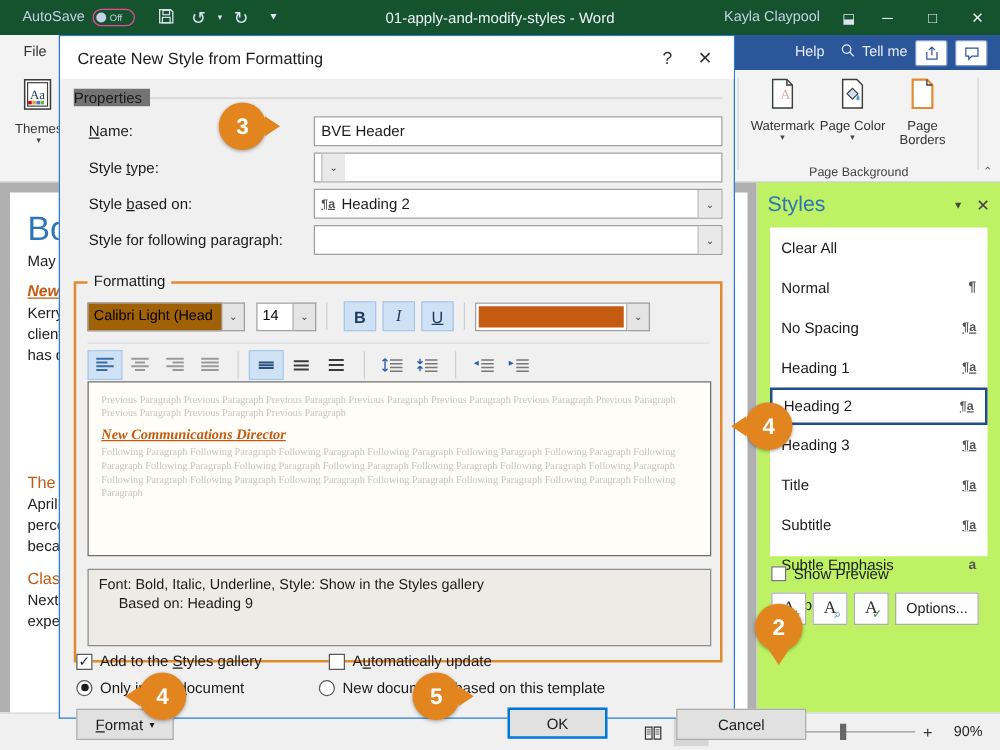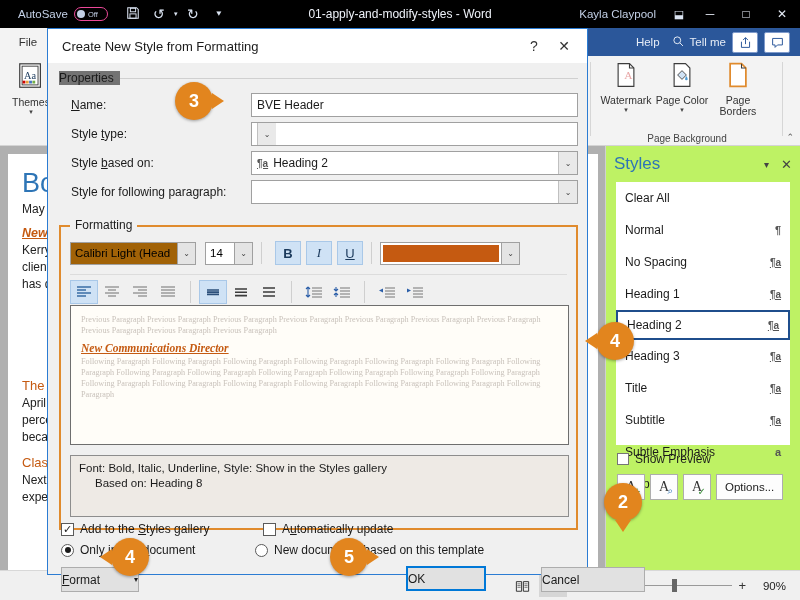--- a/index.html
+++ b/index.html
@@ -7,21 +7,21 @@
     width: 800px; height: 600px;
     font-family: "Liberation Sans", sans-serif;
     overflow: hidden;
     background: #fff;
   }
   #app { position: relative; width: 800px; height: 600px; }
 
   
   .titlebar {
     position: absolute; left:0; top:0; width:800px; height:28px;
-    background:#000000; color:#fff;
+    background:#14532d; color:#fff;
     display:flex; align-items:center; font-size:11.5px;
   }
   .tb-autosave { margin-left:18px; color:#c3d0e6; font-size:11.5px; }
   .tb-toggle {
     margin-left:6px; width:34px; height:14px; border-radius:7px;
     border:1px solid #ec4899; display:inline-flex; align-items:center;
     font-size:7.5px; color:#c3d0e6; padding-left:2px;
   }
   .tb-toggle i { width:8px;height:8px;border-radius:50%;background:#c3d0e6;display:block; }
   .tb-toggle span { margin-left:3px; }
@@ -154,21 +154,21 @@
   .desc .ind { padding-left:16px; }
 
   .optrow { position:absolute; display:flex; align-items:center; font-size:12px; color:#1b1b1b; }
   .cbox { width:13px; height:13px; border:1px solid #5a5a5a; background:#fff; margin-right:6px;
           display:flex; align-items:center; justify-content:center; font-size:11px; color:#1b1b1b; }
   .rbox { width:13px; height:13px; border:1px solid #5a5a5a; border-radius:50%; background:#fff;
           margin-right:6px; display:flex; align-items:center; justify-content:center; }
   .rbox i { width:6px; height:6px; border-radius:50%; background:#1b1b1b; display:block; }
 
   .dbtn { height:25px; border:1px solid #adadad; background:#e1e1e1; font-size:12px; color:#1b1b1b;
-          display:flex; align-items:center; justify-content:space-between; }
+          display:flex; align-items:center; justify-content:center; }
   .dbtn.primary { border:2px solid #0078d7; background:#e1e1e1; }
 
   
   .callout { position:absolute; width:38px; height:38px; border-radius:50%; background:#e2851e;
              color:#fff; font-size:18px; font-weight:bold; display:flex; align-items:center;
              justify-content:center; z-index:60;
              box-shadow:0 1px 3px rgba(0,0,0,.35); }
   .callout .tip { position:absolute; width:0; height:0; }
   .tip-r { right:-11px; top:11px; border-top:8px solid transparent; border-bottom:8px solid transparent;
            border-left:12px solid #e2851e; }
@@ -553,21 +553,21 @@
       </div>
 
       <div class="preview">
         <div class="pv-gray" style="padding-top:8px;">Previous Paragraph Previous Paragraph Previous Paragraph Previous Paragraph Previous Paragraph Previous Paragraph Previous Paragraph Previous Paragraph Previous Paragraph Previous Paragraph</div>
         <div class="pv-head">New Communications Director</div>
         <div class="pv-gray">Following Paragraph Following Paragraph Following Paragraph Following Paragraph Following Paragraph Following Paragraph Following Paragraph Following Paragraph Following Paragraph Following Paragraph Following Paragraph Following Paragraph Following Paragraph Following Paragraph Following Paragraph Following Paragraph Following Paragraph Following Paragraph Following Paragraph Following Paragraph</div>
       </div>
 
       <div class="desc">
         <div>Font: Bold, Italic, Underline, Style: Show in the Styles gallery</div>
-        <div class="ind">Based on: Heading 8</div>
+        <div class="ind">Based on: Heading 9</div>
       </div>
     </div>
 
     <div class="optrow" style="left:13px; top:493px;">
       <span class="cbox">✓</span>
       <span>Add to the <span class="u">S</span>tyles gallery</span>
     </div>
     <div class="optrow" style="left:215px; top:493px;">
       <span class="cbox"></span>
       <span>A<span class="u">u</span>tomatically update</span>

